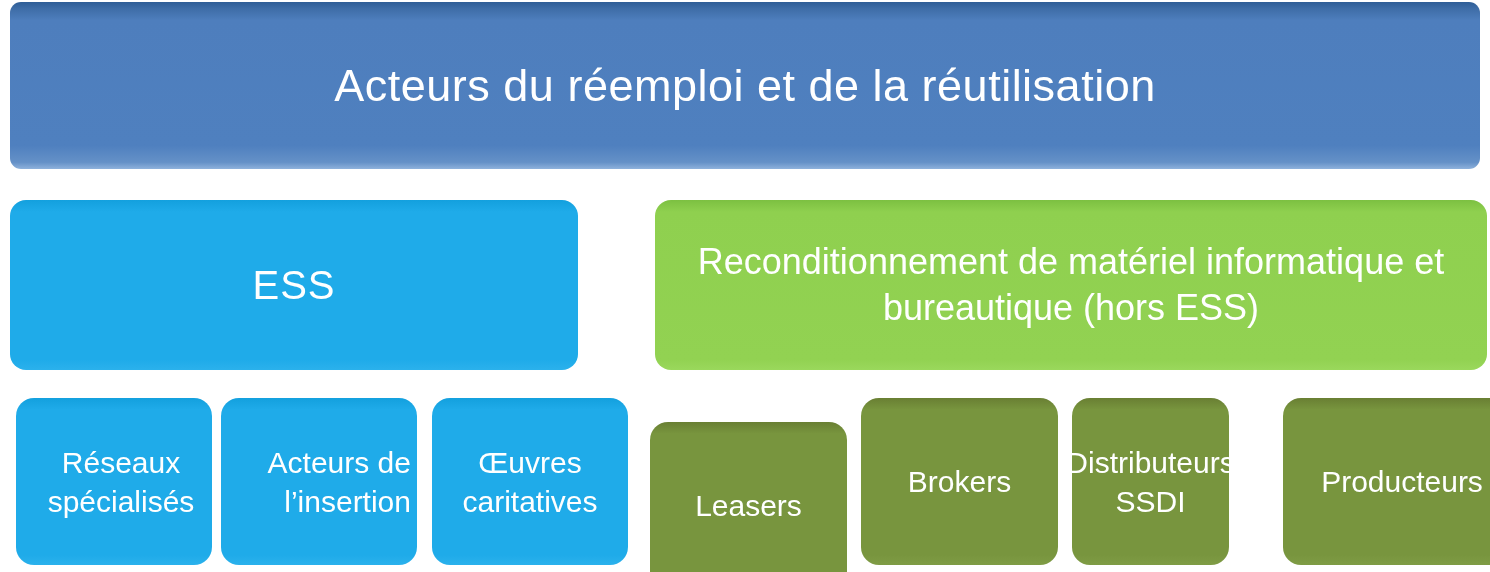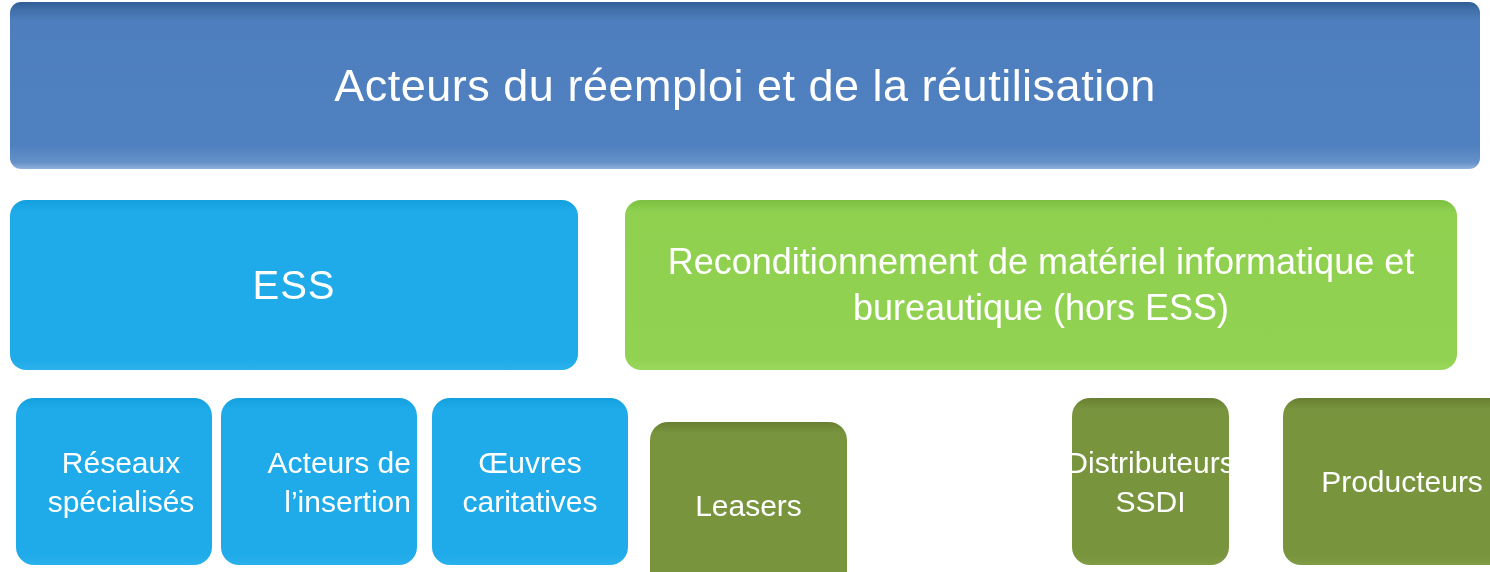--- a/index.html
+++ b/index.html
@@ -44,21 +44,21 @@
     border-radius: 16px;
   }
   .ess {
     left: 10px;
     width: 568px;
     background: linear-gradient(180deg, #13a0de 0%, #1fabe9 7%, #1fabe9 94%, #2bb1ec 100%);
     font-size: 40px;
     letter-spacing: 1px;
   }
   .recond {
-    left: 625px;
+    left: 655px;
     width: 832px;
     background: linear-gradient(180deg, #7cc041 0%, #8fd04f 7%, #92d252 94%, #9ad85c 100%);
     font-size: 36px;
     line-height: 1.28;
   }
   .recond .label { max-width: 780px; }
   
   .child {
     top: 398px;
     height: 167px;
@@ -105,20 +105,23 @@
   <div class="box child cyan c1">
     <span class="label">Acteurs de l’insertion</span>
   </div>
   <div class="box child cyan c2">
     <span class="label">Œuvres caritatives</span>
   </div>
 
   <div class="box child olive c0">
     <span class="label">Leasers</span>
   </div>
+  <div class="box child olive c1">
+    <span class="label">Brokers</span>
+  </div>
   <div class="box child olive c2">
     <span class="label">Distributeurs SSDI</span>
   </div>
   <div class="box child olive c3">
     <span class="label">Producteurs</span>
   </div>
 
 </div>
 
 </body></html>

